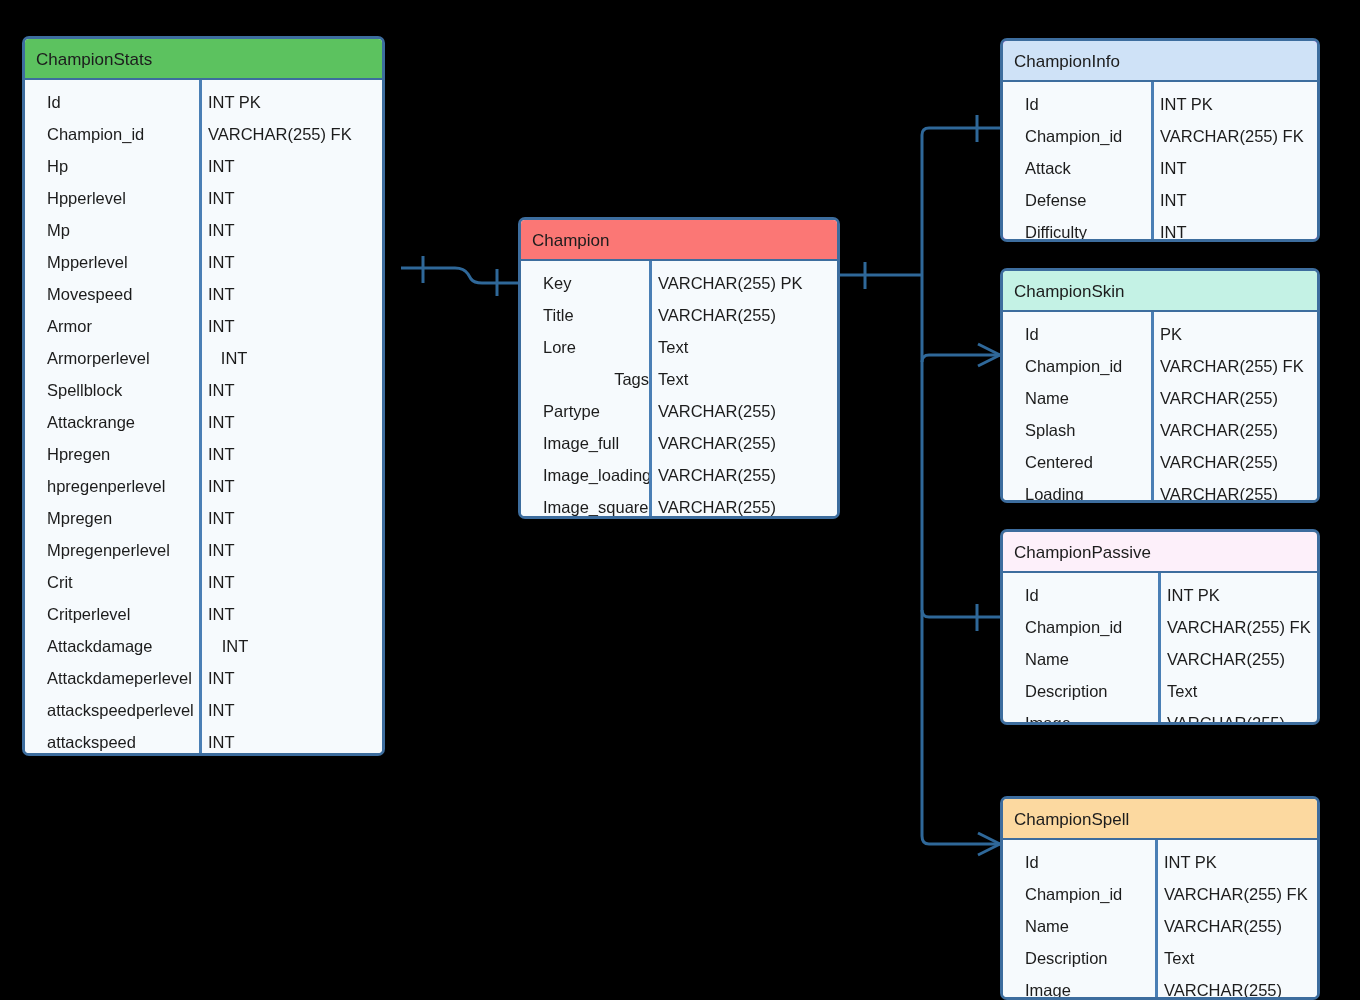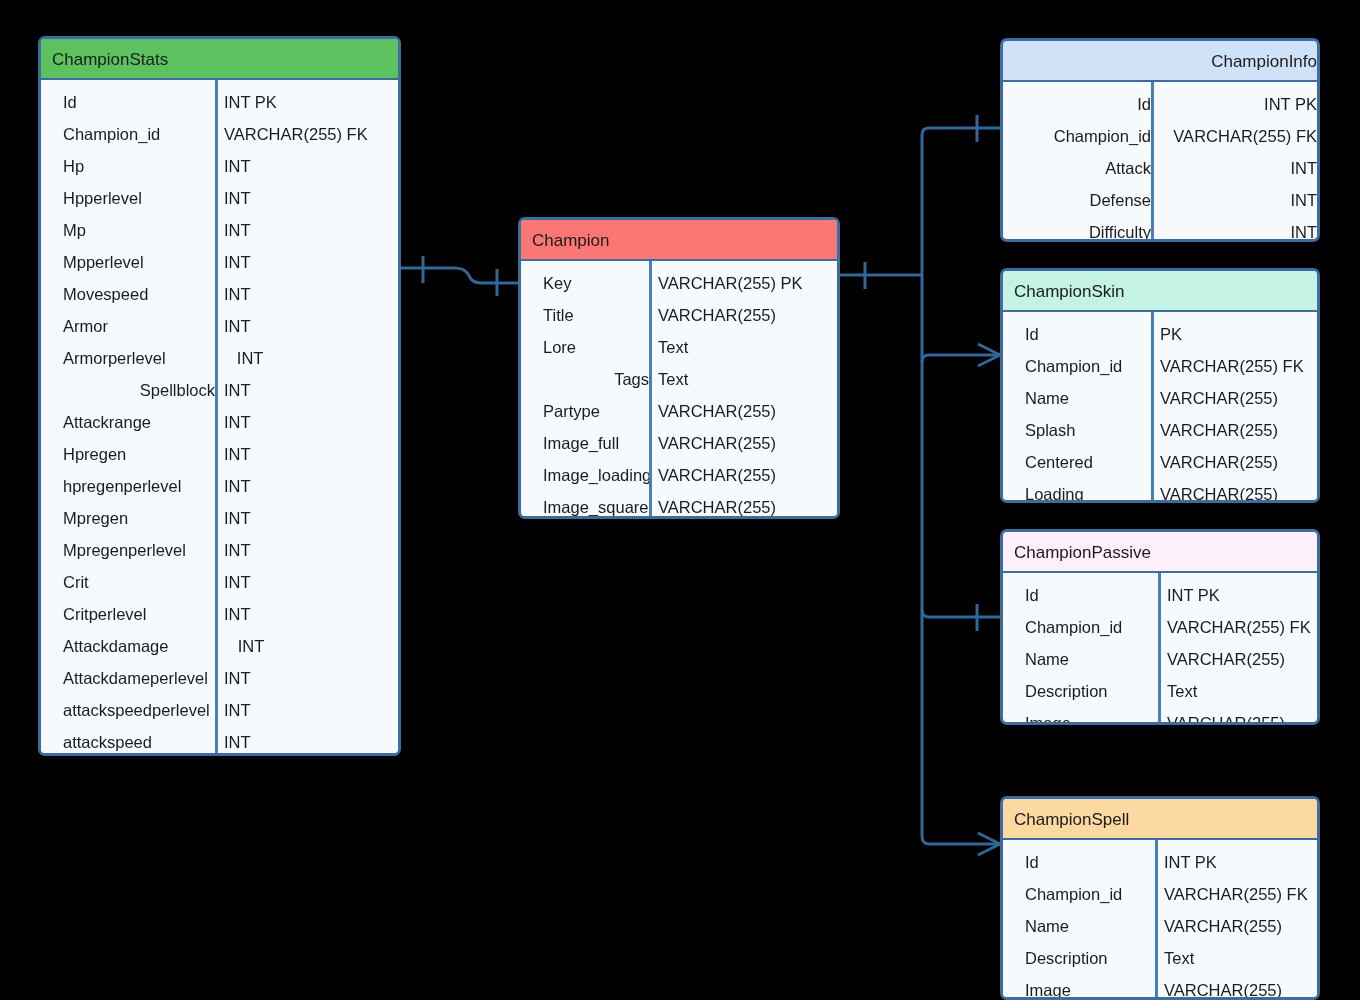--- a/index.html
+++ b/index.html
@@ -108,21 +108,21 @@
       <path d="M 922 610 Q 922 617 929 617 L 1000 617"></path>
       <line x1="977" y1="604" x2="977" y2="631"></line>
 
       <path d="M 922 836 Q 922 844 929 844 L 1000 844"></path>
       <path d="M 1000 844 L 978 833 M 1000 844 L 978 855"></path>
 
     </g>
   </svg>
 
   <div id="entities">
-      <div class="entity" style="left: 38px; top: 36px; width: 363px; height: 720px; border-color: rgb(61, 109, 158); background: rgb(246, 250, 253);">
+      <div class="entity" style="left: 22px; top: 36px; width: 363px; height: 720px; border-color: rgb(61, 109, 158); background: rgb(246, 250, 253);">
         <div class="entity-header" style="background: rgb(92, 194, 95); border-bottom-color: rgb(61, 109, 158);">ChampionStats</div>
         <div class="entity-body" style="background: rgb(246, 250, 253);">
           <div class="col-divider" style="left: 174px; background: rgb(74, 127, 181);"></div>
           <div class="entity-body-pad"></div>
           <div class="attr-row">
             <div class="attr-name" style="width: 174px;">Id</div>
             <div class="attr-type" style="width: 183px;">INT PK</div>
           </div>
           <div class="attr-row">
             <div class="attr-name" style="width: 174px;">Champion_id</div>
@@ -150,21 +150,21 @@
           </div>
           <div class="attr-row">
             <div class="attr-name" style="width: 174px;">Armor</div>
             <div class="attr-type" style="width: 183px;">INT</div>
           </div>
           <div class="attr-row">
             <div class="attr-name" style="width: 200px;">Armorperlevel</div>
             <div class="attr-type" style="width: 183px;">INT</div>
           </div>
           <div class="attr-row">
-            <div class="attr-name" style="width: 174px; text-align: right;">Spellblock</div>
+            <div class="attr-name" style="width: 174px;">Spellblock</div>
             <div class="attr-type" style="width: 183px;">INT</div>
           </div>
           <div class="attr-row">
             <div class="attr-name" style="width: 174px;">Attackrange</div>
             <div class="attr-type" style="width: 183px;">INT</div>
           </div>
           <div class="attr-row">
             <div class="attr-name" style="width: 174px;">Hpregen</div>
             <div class="attr-type" style="width: 183px;">INT</div>
           </div>
@@ -238,21 +238,21 @@
           <div class="attr-row">
             <div class="attr-name" style="width: 128px;">Image_loading</div>
             <div class="attr-type" style="width: 188px;">VARCHAR(255)</div>
           </div>
           <div class="attr-row">
             <div class="attr-name" style="width: 128px;">Image_square</div>
             <div class="attr-type" style="width: 188px;">VARCHAR(255)</div>
           </div>
         </div>
       </div>
-      <div class="entity" style="left: 1000px; top: 38px; width: 320px; height: 204px; border-color: rgb(61, 109, 158); background: #d946ef; text-align: right;">
+      <div class="entity" style="left: 1000px; top: 38px; width: 320px; height: 204px; border-color: rgb(61, 109, 158); background: #d946ef;">
         <div class="entity-header" style="background: rgb(207, 226, 247); border-bottom-color: rgb(61, 109, 158);">ChampionInfo</div>
         <div class="entity-body" style="background: rgb(246, 250, 253);">
           <div class="col-divider" style="left: 148px; background: rgb(74, 127, 181);"></div>
           <div class="entity-body-pad"></div>
           <div class="attr-row">
             <div class="attr-name" style="width: 148px;">Id</div>
             <div class="attr-type" style="width: 166px;">INT PK</div>
           </div>
           <div class="attr-row">
             <div class="attr-name" style="width: 148px;">Champion_id</div>

